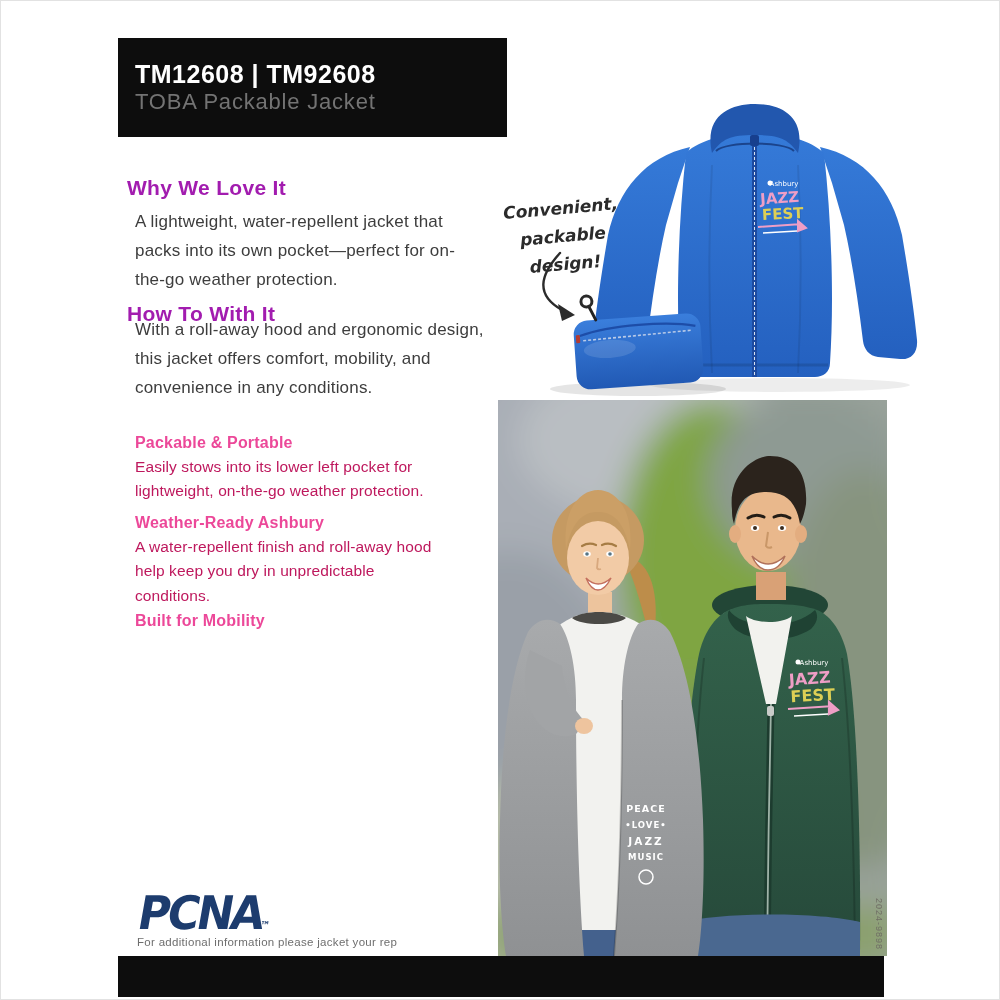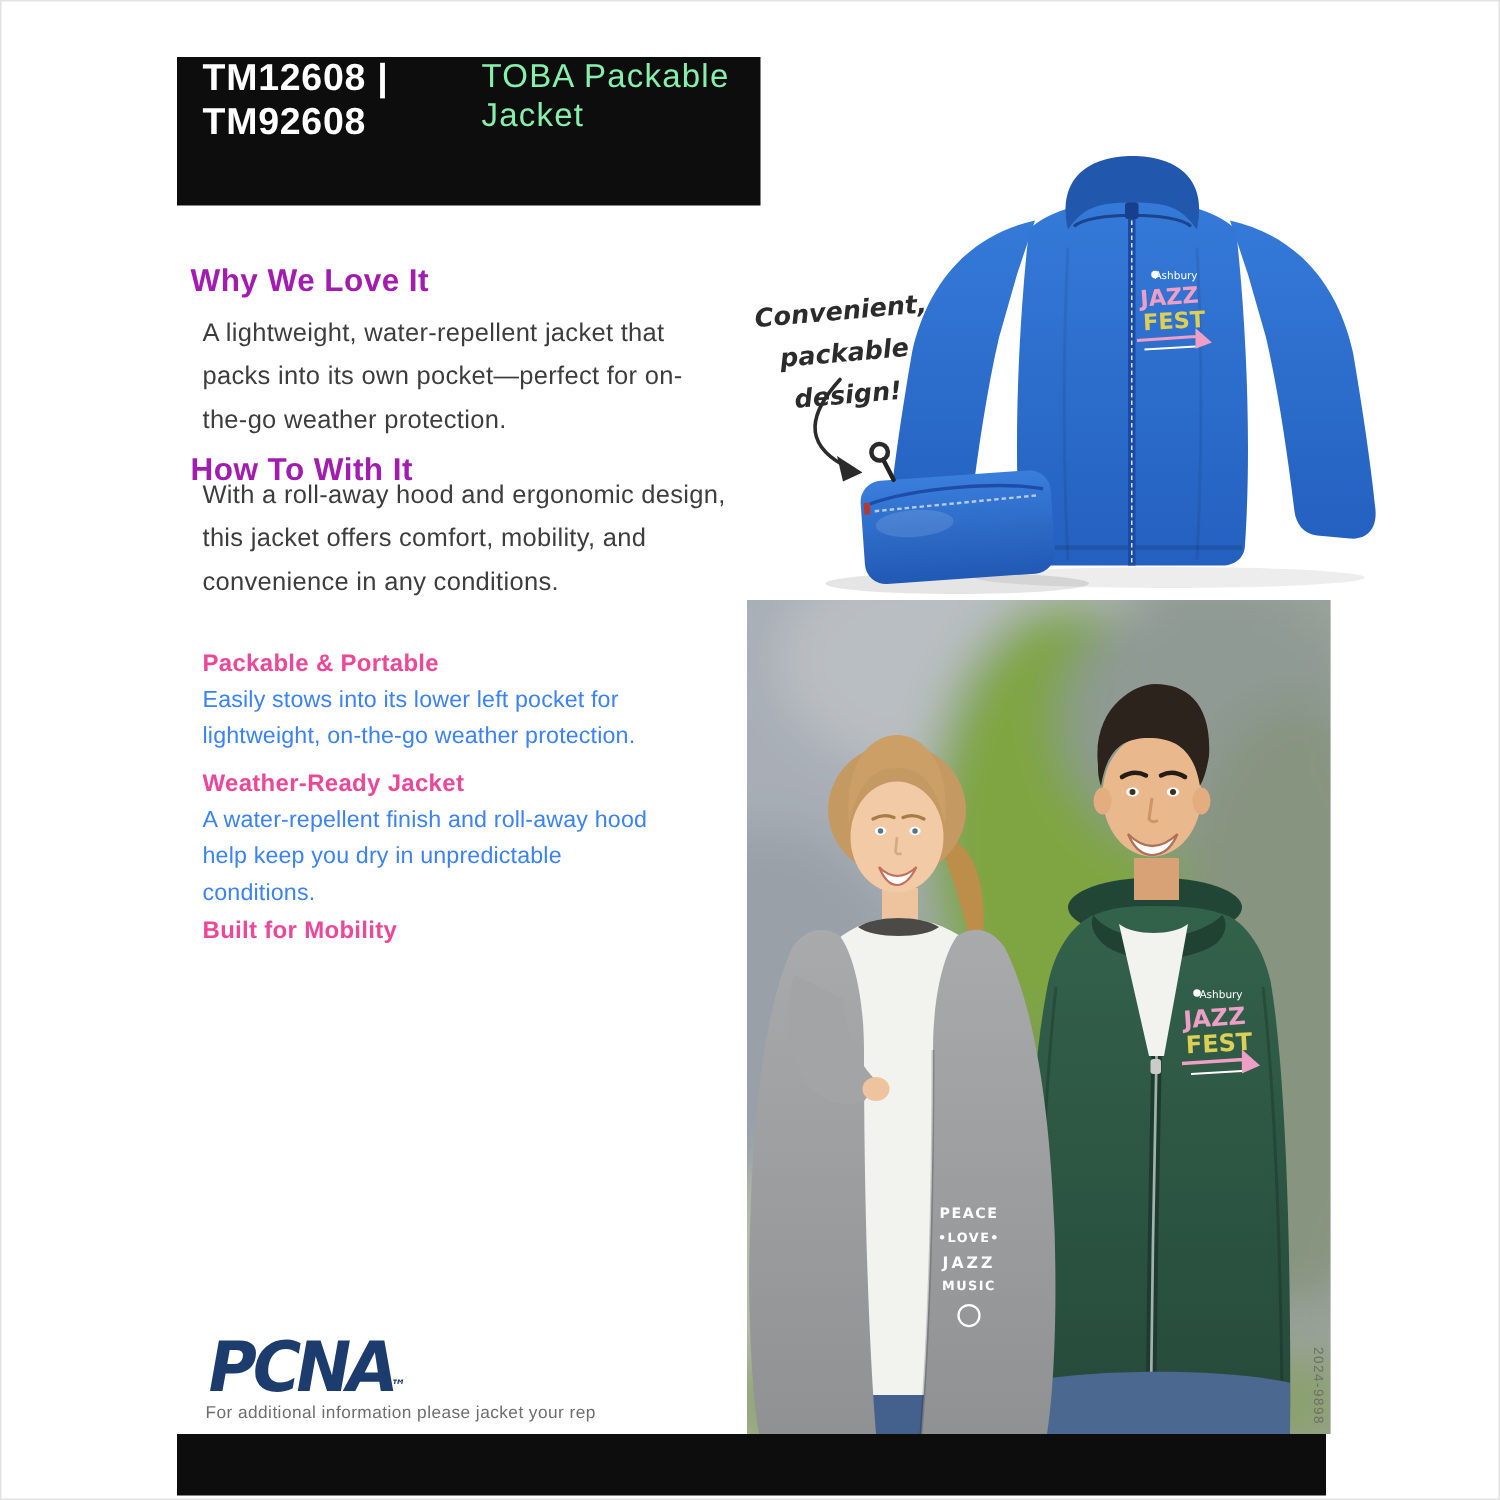--- a/index.html
+++ b/index.html
@@ -3,29 +3,29 @@
 <meta charset="utf-8">
 <style>
   html,body{margin:0;padding:0;}
   body{width:1000px;height:1000px;position:relative;background:#ffffff;
        font-family:"Liberation Sans","DejaVu Sans",sans-serif;overflow:hidden;}
   .page{position:absolute;inset:0;background:#fff;box-shadow:inset 0 0 0 1px #e2e2e2;}
   .abs{position:absolute;}
 
   
   .header-bar{left:118px;top:38px;width:389px;height:99px;background:#0d0d0d;
-              display:flex;flex-direction:row;justify-content:center;padding-left:17px;box-sizing:border-box;}
+              display:flex;flex-direction:column;justify-content:center;padding-left:17px;box-sizing:border-box;}
   .sku{color:#ffffff;font-weight:bold;font-size:25px;letter-spacing:.5px;}
-  .pname{color:#86efac;font-weight:400;font-size:22px;letter-spacing:.8px;margin-top:0;}
+  .pname{color:#737373;font-weight:400;font-size:22px;letter-spacing:.8px;margin-top:0;}
 
   
   .h-lg{left:127px;font-size:21px;font-weight:bold;color:#a21caf;letter-spacing:.3px;}
   .h-sm{left:135px;font-size:16px;font-weight:bold;color:#ec4899;letter-spacing:.2px;}
   .body-lg{left:135px;font-size:17px;line-height:1.7;color:#3d3d3d;letter-spacing:.2px;}
-  .body-sm{left:135px;font-size:15.5px;line-height:1.57;color:#3b82f6;letter-spacing:.1px;}
+  .body-sm{left:135px;font-size:15.5px;line-height:1.57;color:#be185d;letter-spacing:.1px;}
 
   
   .annotation{left:483px;top:194px;width:160px;text-align:center;transform:rotate(-5deg);
               font-style:italic;font-weight:600;font-size:17px;color:#2b2b2b;line-height:1.65;
               font-family:"DejaVu Sans",sans-serif;}
 
   
   .photo{left:498px;top:400px;width:389px;height:556px;overflow:hidden;background:#9aa39b;}
   .photo-code{right:3px;bottom:6px;writing-mode:vertical-rl;font-size:9px;color:#6f6e64;letter-spacing:1px;}
 
@@ -48,21 +48,21 @@
 
   <div class="abs h-lg" style="top:176px">Why We Love It</div>
   <div class="abs body-lg" style="top:208px;width:332px">A lightweight, water-repellent jacket that packs into its own pocket—perfect for on-the-go weather protection.</div>
 
   <div class="abs h-lg" style="top:302px">How To With It</div>
   <div class="abs body-lg" style="top:316px;width:352px">With a roll-away hood and ergonomic design, this jacket offers comfort, mobility, and convenience in any conditions.</div>
 
   <div class="abs h-sm" style="top:434px">Packable &amp; Portable</div>
   <div class="abs body-sm" style="top:455px;width:310px">Easily stows into its lower left pocket for lightweight, on-the-go weather protection.</div>
 
-  <div class="abs h-sm" style="top:514px">Weather-Ready Jacket</div>
+  <div class="abs h-sm" style="top:514px">Weather-Ready Ashbury</div>
   <div class="abs body-sm" style="top:535px;width:300px">A water-repellent finish and roll-away hood help keep you dry in unpredictable conditions.</div>
 
   <div class="abs h-sm" style="top:612px">Built for Mobility</div>
 
   <div class="abs annotation">
     <span>Convenient,</span><br>
     <span>packable design!</span>
   </div>
 
   <svg class="abs" style="left:480px;top:95px" width="480" height="310" viewBox="0 0 480 310">

